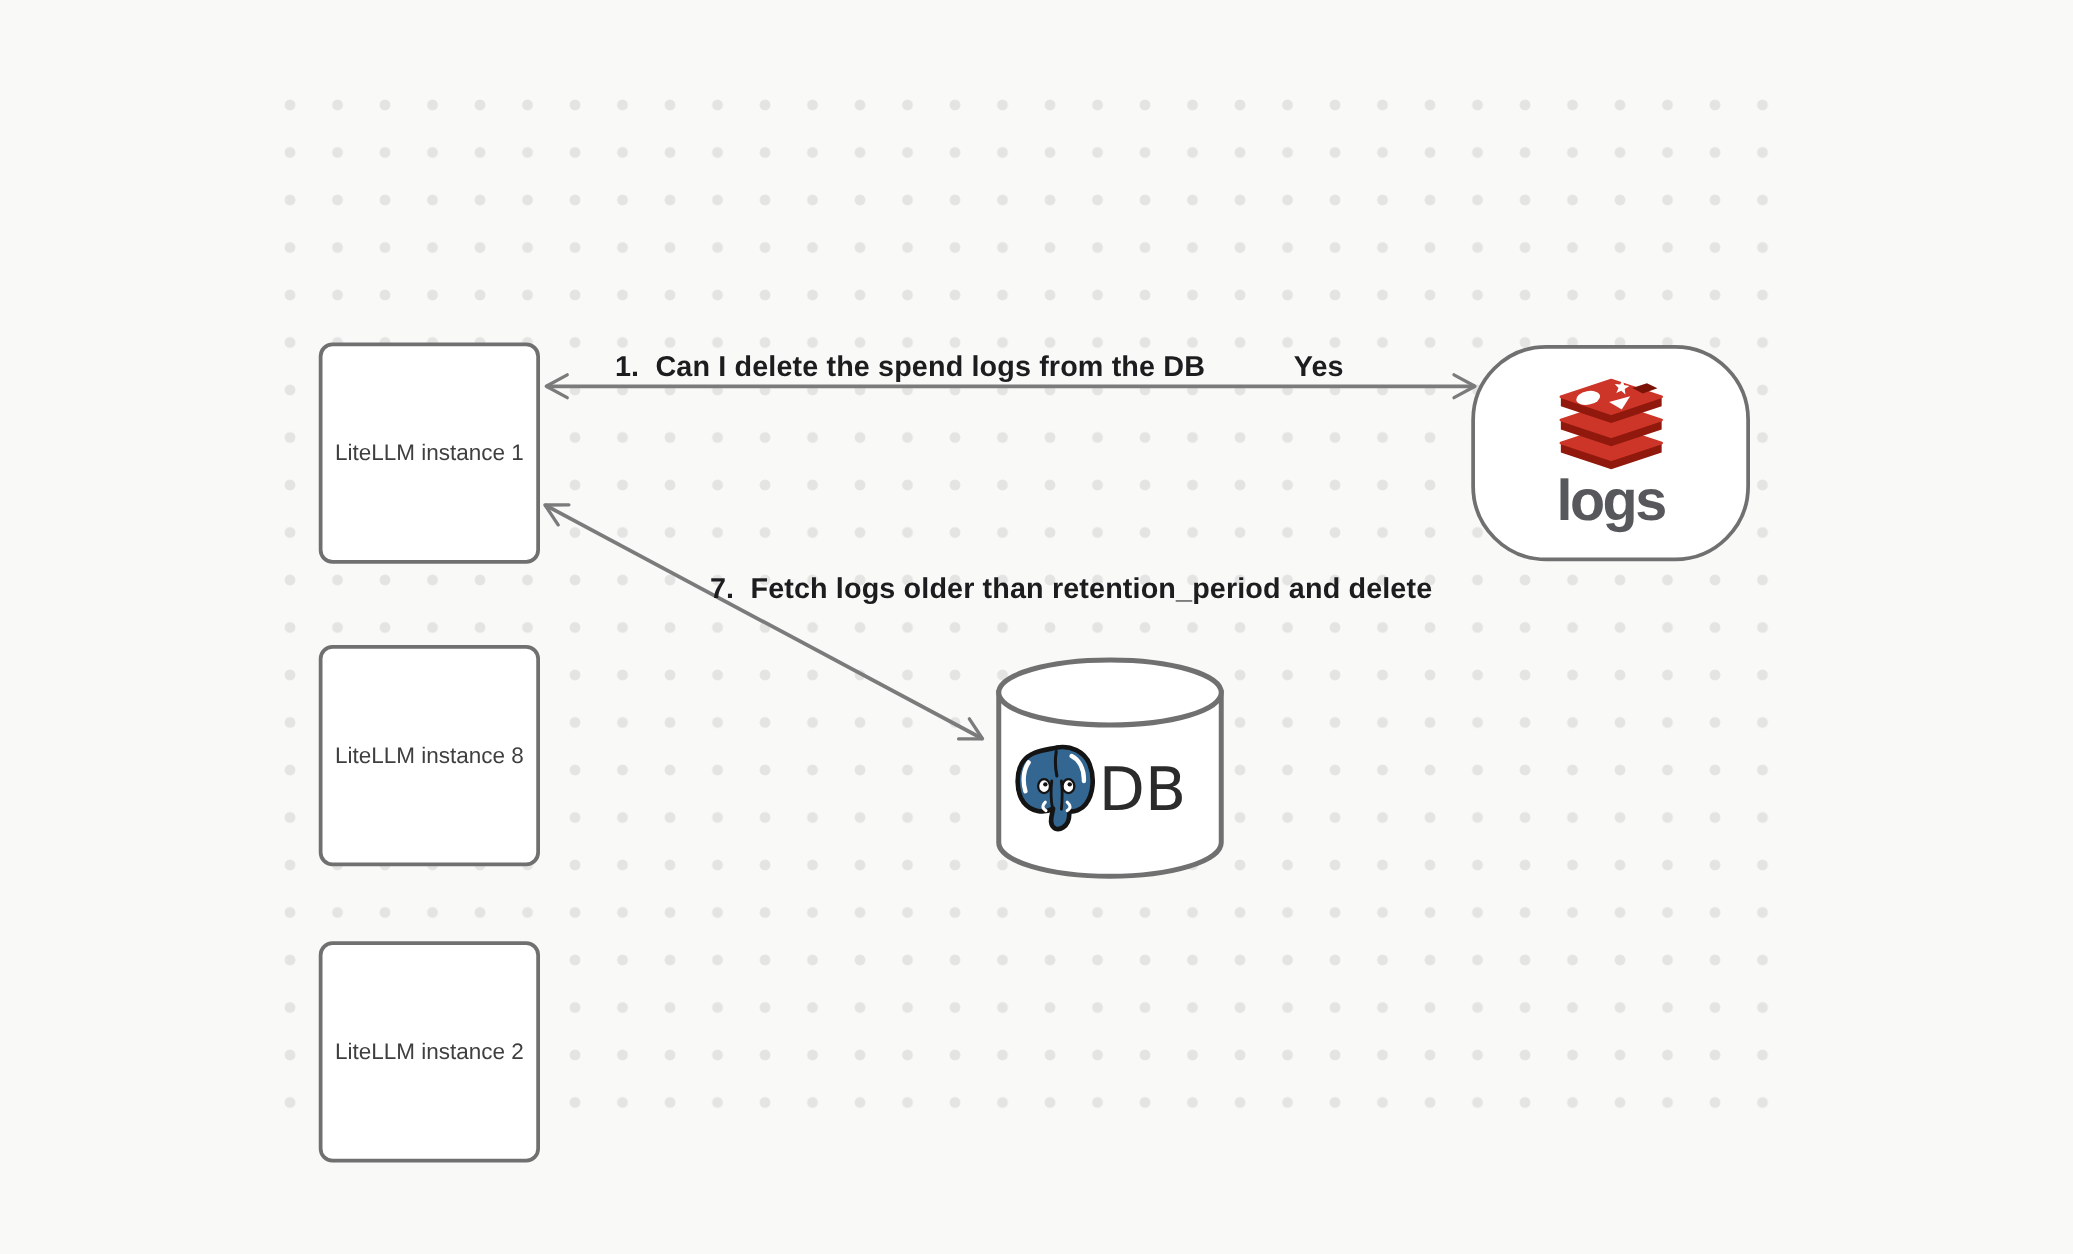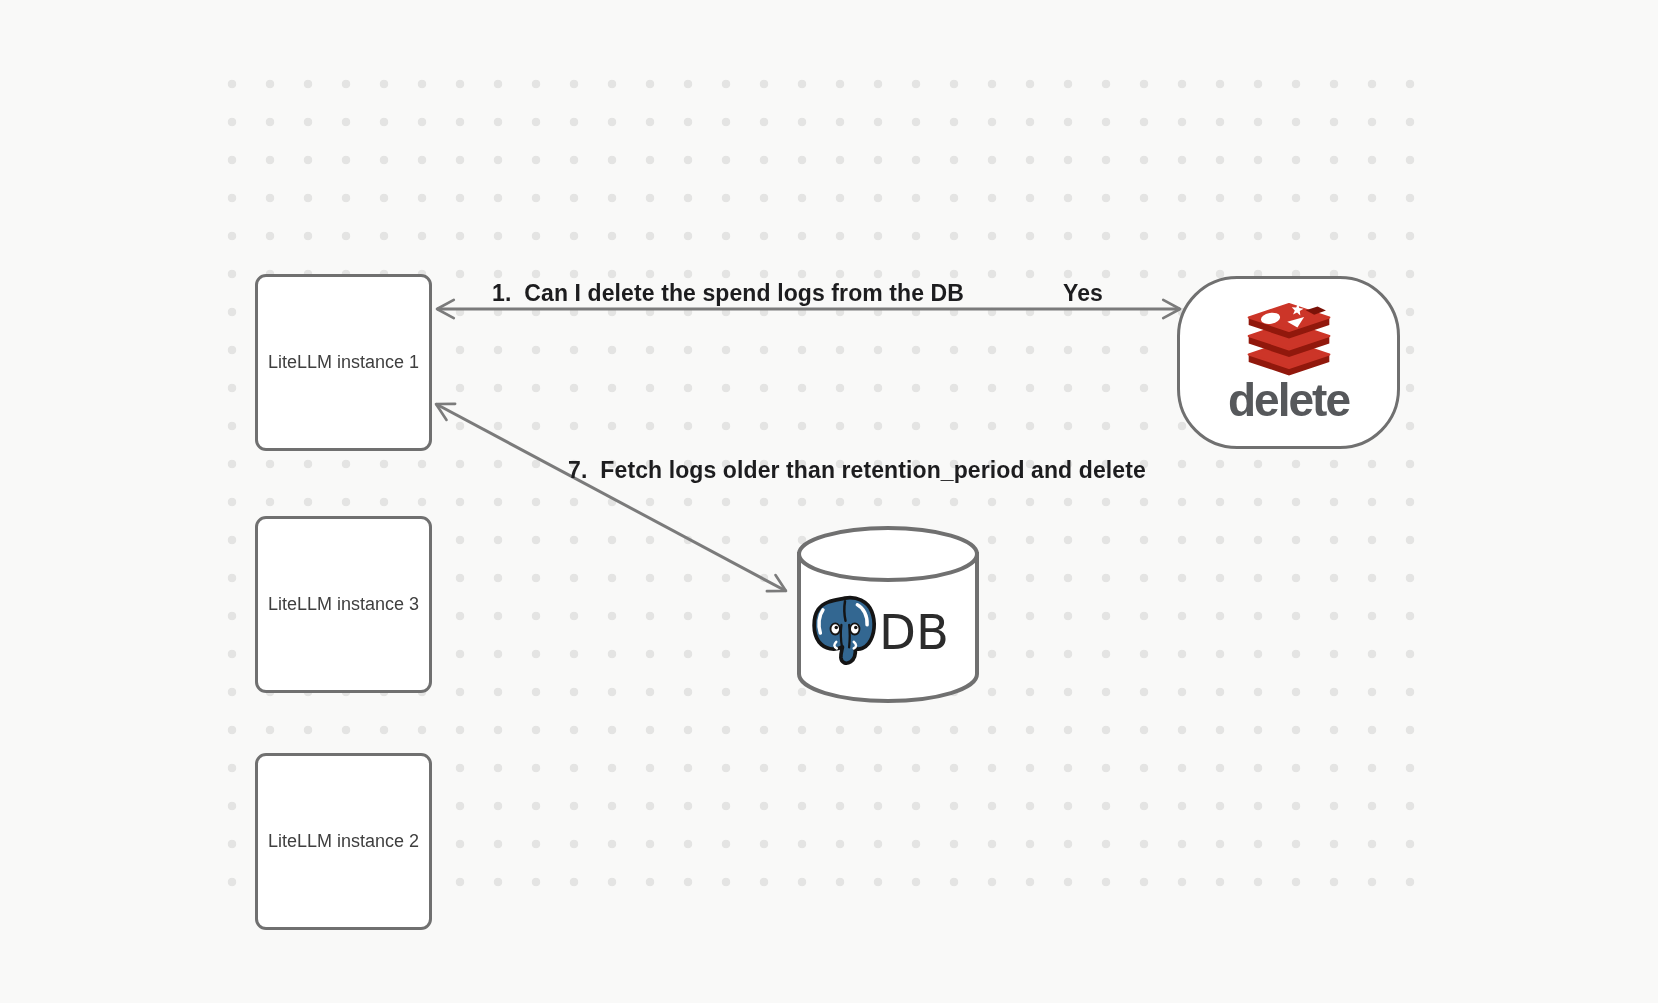--- a/index.html
+++ b/index.html
@@ -66,21 +66,21 @@
     </g>
     <g>
       <line class="edge-line" x1="436" y1="404" x2="786" y2="591" marker-start="url(#head)" marker-end="url(#head)"></line>
     </g>
   </svg>
 
   <div class="box" style="left:255px; top:274px;">
     <span class="box-label">LiteLLM instance 1</span>
   </div>
   <div class="box" style="left:255px; top:516px;">
-    <span class="box-label">LiteLLM instance 3</span>
+    <span class="box-label">LiteLLM instance 8</span>
   </div>
   <div class="box" style="left:255px; top:753px;">
     <span class="box-label">LiteLLM instance 2</span>
   </div>
 
   <div class="redis-node">
     <svg width="84" height="78" viewBox="0 0 100 92" xmlns="http://www.w3.org/2000/svg">
 
       <path d="M2 62 L2 71 L50 87 L98 71 L98 62 L50 78 Z" style="fill:var(--redis-red-dark)"></path>
       <path d="M2 62 L50 46 L98 62 L50 78 Z" style="fill:var(--redis-red); stroke:var(--redis-red)" stroke-width="2.5" stroke-linejoin="round"></path>
@@ -89,21 +89,21 @@
       <path d="M2 40 L50 24 L98 40 L50 56 Z" style="fill:var(--redis-red); stroke:var(--redis-red)" stroke-width="2.5" stroke-linejoin="round"></path>
 
       <path d="M2 18 L2 27 L50 43 L98 27 L98 18 L50 34 Z" style="fill:var(--redis-red-dark)"></path>
       <path d="M2 18 L50 2 L98 18 L50 34 Z" style="fill:var(--redis-red); stroke:var(--redis-red)" stroke-width="2.5" stroke-linejoin="round"></path>
 
       <ellipse cx="28" cy="19" rx="11.5" ry="6.5" transform="rotate(-10 28 19)" style="fill:var(--logo-white)"></ellipse>
       <polygon points="60,1.5 61.9,6.4 67.1,6.7 63,10 64.4,15.1 60,12.2 55.6,15.1 57,10 52.9,6.7 58.1,6.4" transform="rotate(8 60 9)" style="fill:var(--logo-white)"></polygon>
       <polygon points="48,23 68,17.5 60,30" style="fill:var(--logo-white)"></polygon>
       <polygon points="70,9.5 84,5 94,9.8 80,14.8" style="fill:var(--redis-red-notch)"></polygon>
     </svg>
-    <div class="redis-word">delete</div>
+    <div class="redis-word">logs</div>
   </div>
 
   <div class="db-node">
     <svg width="186" height="182" viewBox="0 0 186 182" xmlns="http://www.w3.org/2000/svg">
       <path d="M4 30 L4 150 A89 27 0 0 0 182 150 L182 30 Z" style="fill:var(--node-fill); stroke:var(--node-border)" stroke-width="4"></path>
       <ellipse cx="93" cy="30" rx="89" ry="26" style="fill:var(--node-fill); stroke:var(--node-border)" stroke-width="4"></ellipse>
     </svg>
     <div class="db-inner">
       <svg width="74" height="76" viewBox="0 0 72 74" xmlns="http://www.w3.org/2000/svg">
         <path d="M36 4 C47 2 58 7 62 17 C66 27 65 40 59 48 C56 52 50 55 46 53
@@ -119,16 +119,16 @@
         <ellipse cx="45.5" cy="34" rx="4.6" ry="5.4" style="fill:var(--logo-white); stroke:var(--logo-outline)" stroke-width="1.8"></ellipse>
         <circle cx="46.5" cy="32.6" r="1.7" style="fill:var(--logo-outline)"></circle>
         <path d="M27.5 46.5 q-4 4 0.5 6.5" fill="none" style="stroke:var(--logo-white)" stroke-width="2.4" stroke-linecap="round"></path>
         <path d="M44.5 46.5 q4.5 4 0 6.5" fill="none" style="stroke:var(--logo-white)" stroke-width="2.4" stroke-linecap="round"></path>
       </svg>
       <span class="db-label">DB</span>
     </div>
   </div>
 
   <div class="edge-label" style="left:480px; top:280px;margin-left:12px;">1.  Can I delete the spend logs from the DB</div>
-  <div class="edge-label" style="left:1035px; top:280px;margin-left:28px;">Yes</div>
+  <div class="edge-label" style="left:1035px; top:280px;">Yes</div>
   <div class="edge-label" style="left:568px; top:457px;">7.  Fetch logs older than retention_period and delete</div>
 
 </div>
 
 </body></html>

